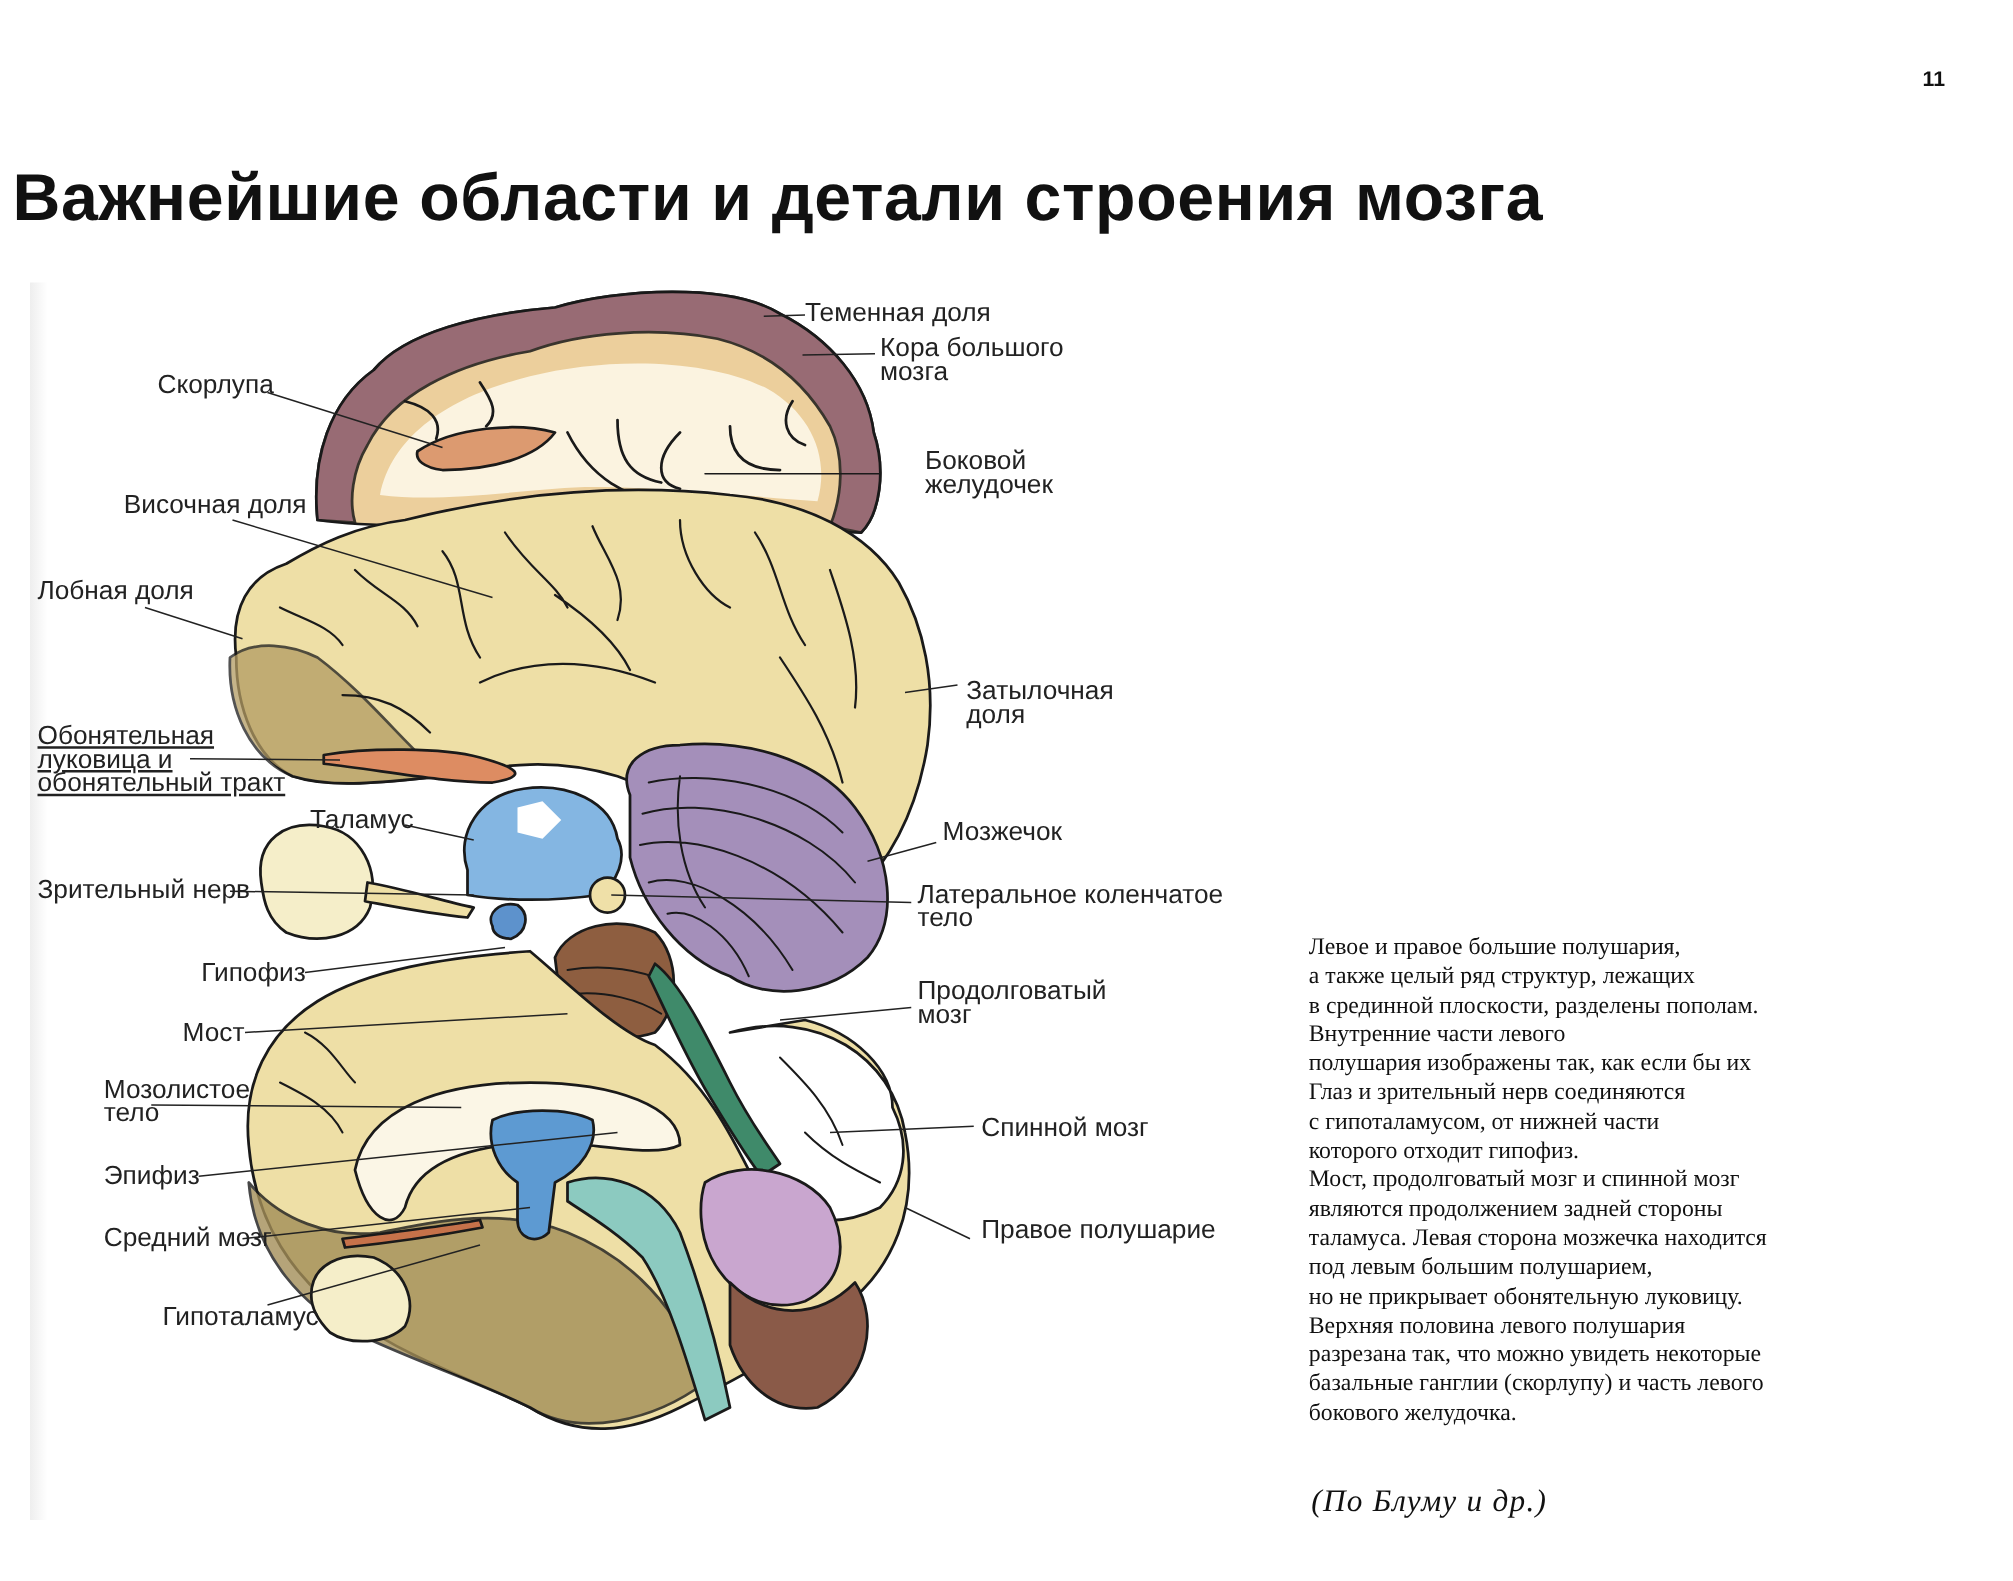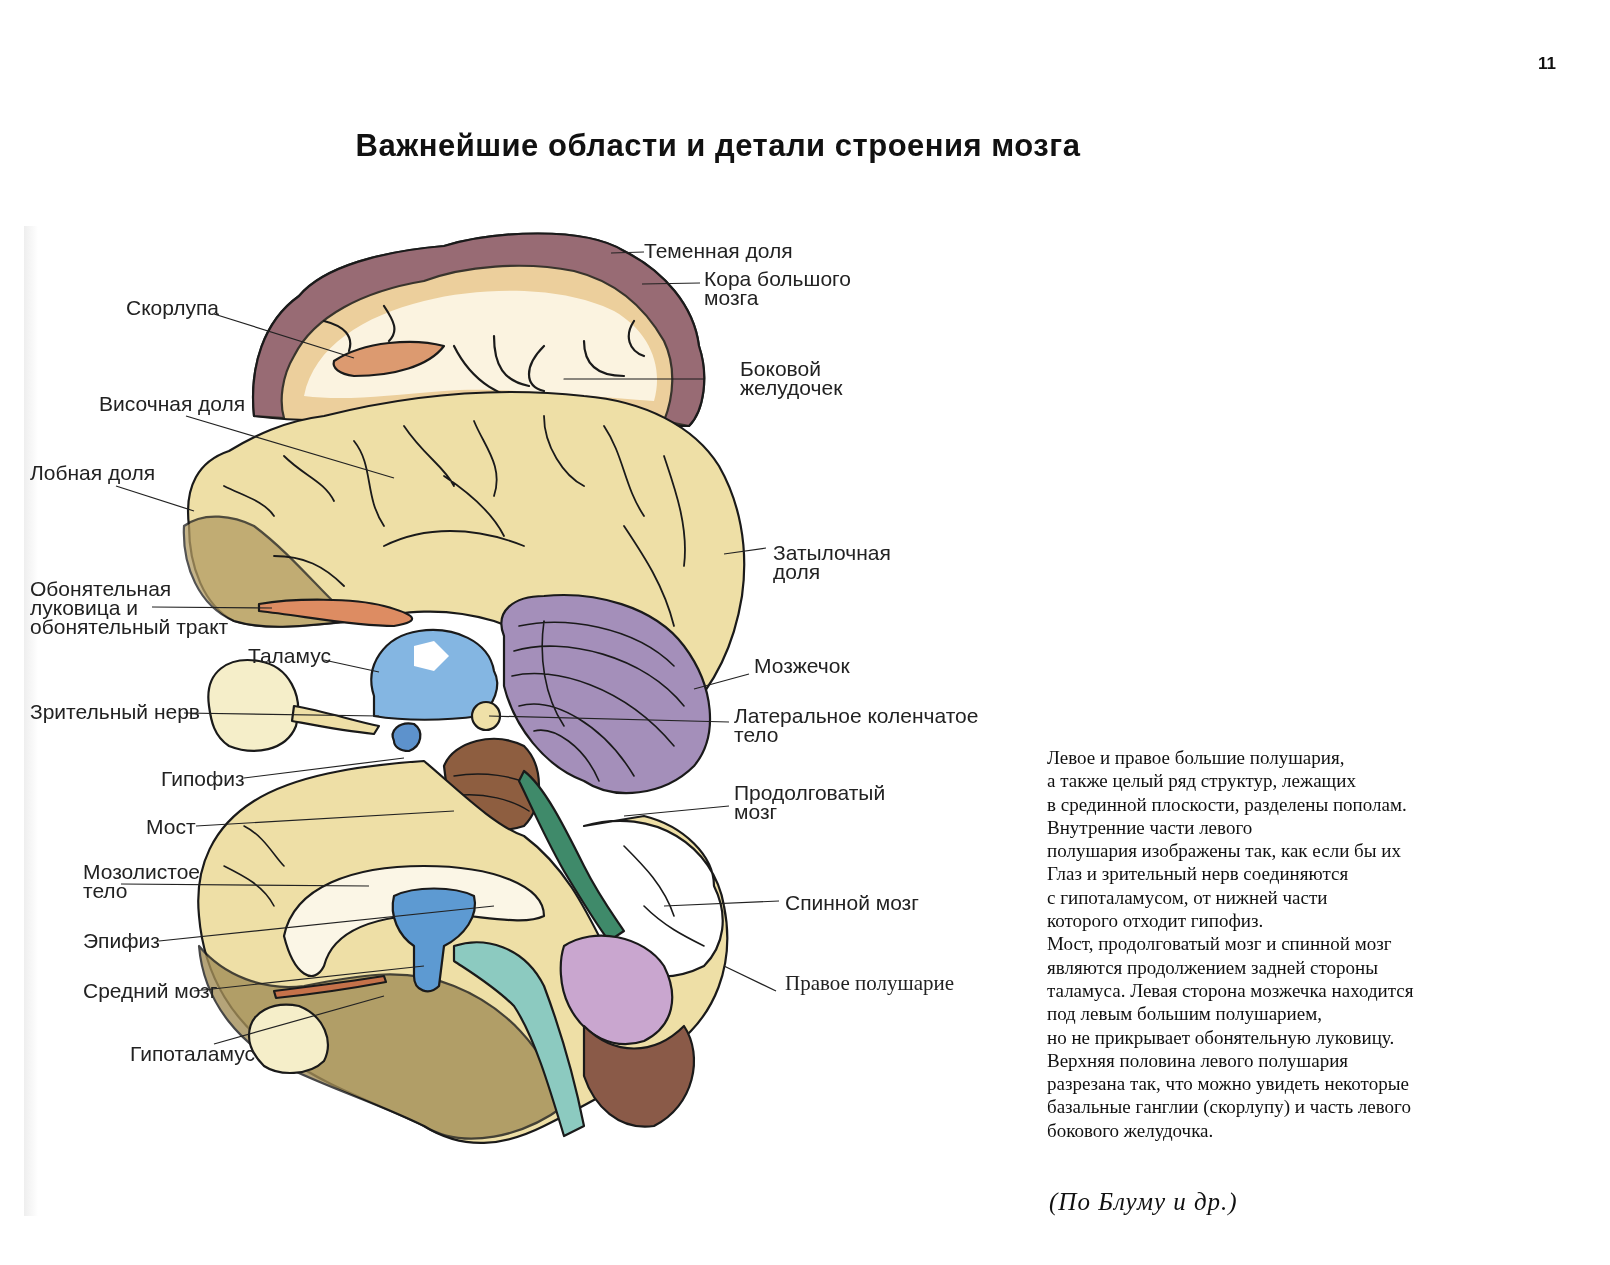--- a/index.html
+++ b/index.html
@@ -1,18 +1,18 @@
 <!DOCTYPE html>
 <html><head>
 <meta charset="utf-8">
 <style>
   html, body { margin:0; padding:0; background:#ffffff; }
   body { width:1610px; height:1265px; position:relative; overflow:hidden; font-family:"Liberation Sans", sans-serif; color:#111; }
   .page-number { position:absolute; left:1538px; top:54px; font-size:17px; font-weight:bold; }
-  .page-title { position:absolute; left:0; width:1426px; top:128px; text-align:center; font-size:31px; font-weight:bold; letter-spacing:0.5px; padding-left:10px; box-sizing:border-box; }
+  .page-title { position:absolute; left:0; width:1426px; top:128px; font-size:53px; font-weight:bold; letter-spacing:0.5px; padding-left:10px; box-sizing:border-box; }
   .figure { position:absolute; left:24px; top:226px; width:960px; height:990px; }
   .figure .edge { position:absolute; left:0; top:0; width:14px; height:990px; background:linear-gradient(to right,#eeeeee,#ffffff); }
   .figure svg { position:absolute; left:0; top:0; }
   .label { position:absolute; font-size:21px; line-height:19px; color:#222; white-space:nowrap; }
   .caption { position:absolute; left:1047px; top:746px; width:470px; font-family:"Liberation Serif", serif; font-size:19px; line-height:23.3px; color:#111; }
   .caption div { white-space:nowrap; }
   .source { position:absolute; left:1049px; top:1188px; font-family:"Liberation Serif", serif; font-style:italic; font-size:25px; letter-spacing:1px; }
 </style>
 </head>
 <body>
@@ -98,21 +98,21 @@
   <div class="label" style="left:716px;top:133px;">
     <div>Боковой</div>
     <div>желудочек</div>
   </div>
   <div class="label" style="left:75px;top:168px;">Височная доля</div>
   <div class="label" style="left:6px;top:237px;text-align:center;">Лобная доля</div>
   <div class="label" style="left:749px;top:317px;">
     <div>Затылочная</div>
     <div>доля</div>
   </div>
-  <div class="label" style="left:6px;top:353px;">
+  <div class="label" style="left:6px;top:353px;text-decoration:underline;">
     <div>Обонятельная</div>
     <div>луковица и</div>
     <div>обонятельный тракт</div>
   </div>
   <div class="label" style="left:224px;top:420px;">Таламус</div>
   <div class="label" style="left:730px;top:430px;">Мозжечок</div>
   <div class="label" style="left:6px;top:476px;">Зрительный нерв</div>
   <div class="label" style="left:710px;top:480px;">
     <div>Латеральное коленчатое</div>
     <div>тело</div>
@@ -123,21 +123,21 @@
     <div>мозг</div>
   </div>
   <div class="label" style="left:122px;top:591px;">Мост</div>
   <div class="label" style="left:59px;top:636px;">
     <div>Мозолистое</div>
     <div>тело</div>
   </div>
   <div class="label" style="left:761px;top:667px;">Спинной мозг</div>
   <div class="label" style="left:59px;top:705px;">Эпифиз</div>
   <div class="label" style="left:59px;top:755px;">Средний мозг</div>
-  <div class="label" style="left:761px;top:748px;font-family:Liberation Serif, serif;">Правое полушарие</div>
+  <div class="label" style="left:761px;top:748px;">Правое полушарие</div>
   <div class="label" style="left:106px;top:818px;">Гипоталамус</div>
 </div>
 
 <div class="caption">
   <div>Левое и правое большие полушария,</div>
   <div>а также целый ряд структур, лежащих</div>
   <div>в срединной плоскости, разделены пополам.</div>
   <div> Внутренние части левого</div>
   <div>полушария изображены так, как если бы их</div>
   <div> Глаз и зрительный нерв соединяются</div>

